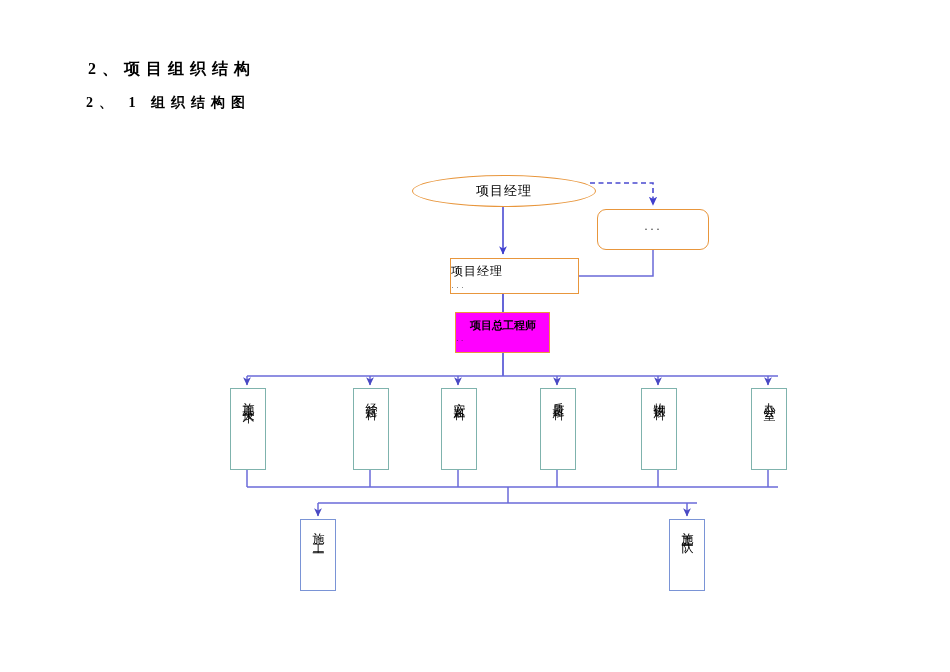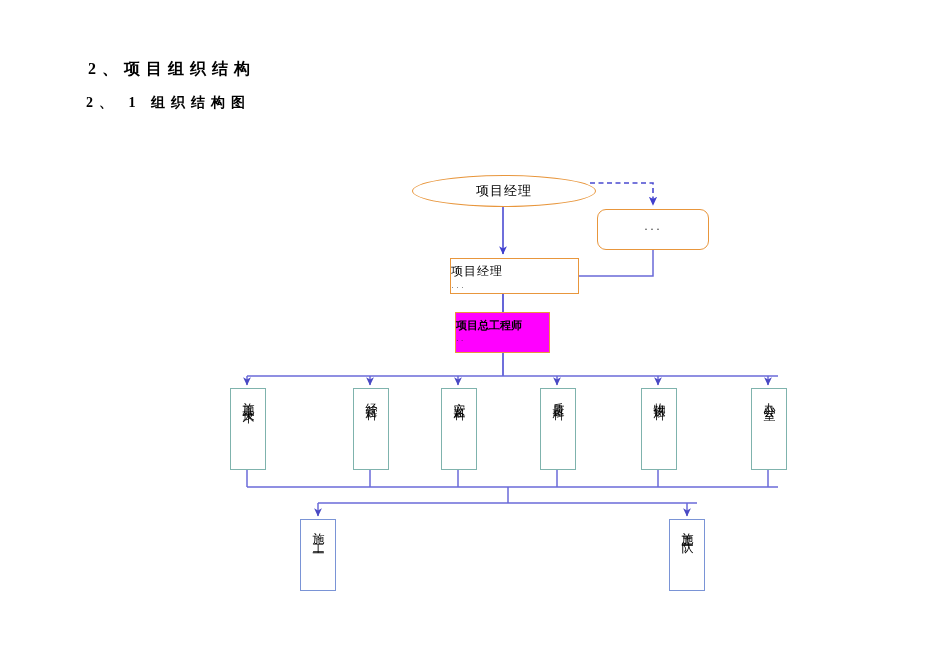--- a/index.html
+++ b/index.html
@@ -145,20 +145,21 @@
     border: 1.2px solid #e8963c;
     background: #ff00ff;
     flex-direction: column;
     justify-content: flex-start;
   }
   #node-chief .node-label {
     font-size: 11px;
     margin-top: 5px;
     letter-spacing: 0px;
     font-weight: bold;
+    padding-left: 14px;
   }
   #node-chief .node-dots {
     font-size: 8px;
     letter-spacing: 2px;
     color: #222222;
     margin-top: 3px;
   }
 
   
   .dept {

